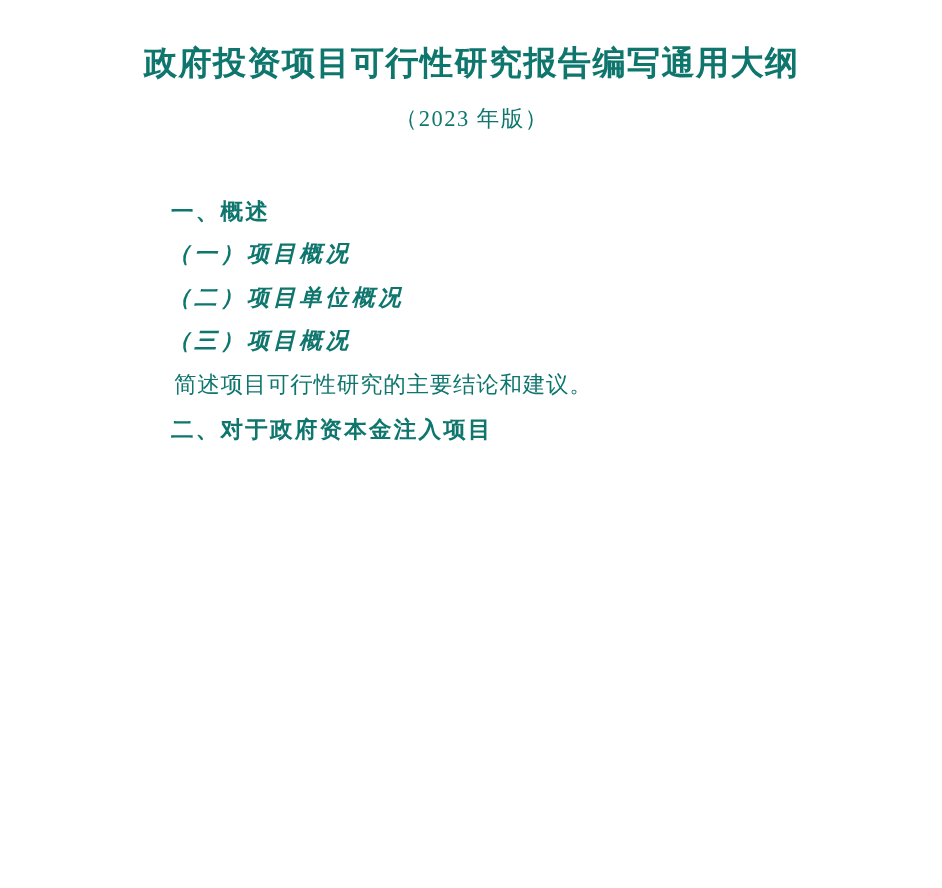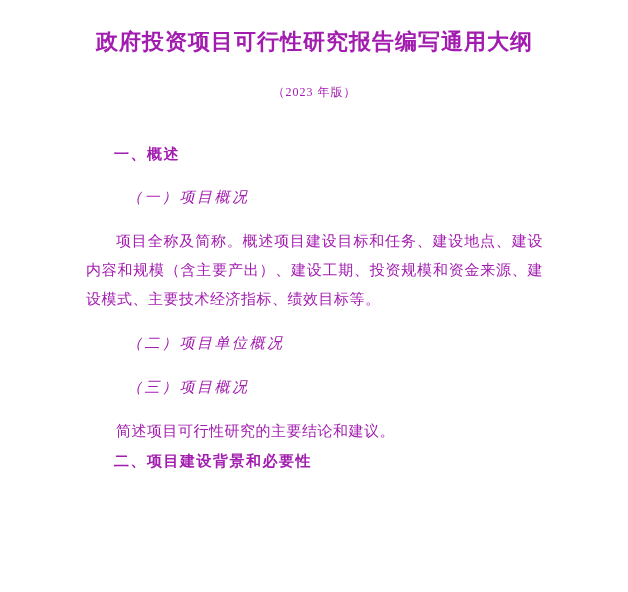--- a/index.html
+++ b/index.html
@@ -6,37 +6,37 @@
     margin: 0;
     padding: 0;
     background: #ffffff;
   }
   .page {
     position: relative;
     width: 628px;
     height: 592px;
     box-sizing: border-box;
     background: #ffffff;
-    color: #a21caf;
+    color: #0f766e;
     padding: 27px 85px 16px 86px;
     overflow: hidden;
     font-family: "Liberation Serif", "DejaVu Serif", serif;
   }
   .doc-title {
     font-family: "Liberation Serif", "DejaVu Serif", serif;
     font-size: 22px;
     font-weight: bold;
     line-height: 30px;
     text-align: center;
     letter-spacing: 1px;
     white-space: nowrap;
   }
   .doc-subtitle {
-    margin-top: 24px;
-    font-size: 12px;
+    margin-top: 12px;
+    font-size: 15px;
     line-height: 22px;
     text-align: center;
     letter-spacing: 1px;
   }
   .doc-body {
     margin-top: 36px;
     font-size: 15px;
     line-height: 29px;
   }
   .h-section {
@@ -44,26 +44,26 @@
     font-size: 15px;
     font-weight: bold;
     letter-spacing: 1.5px;
     text-indent: 28px;
     line-height: 29px;
     margin: 0;
   }
   .h-sub {
     font-family: "Liberation Serif", "DejaVu Serif", serif;
     font-style: italic;
-    font-weight: normal;
+    font-weight: bold;
     font-size: 15px;
     letter-spacing: 2.5px;
     text-indent: 26px;
     line-height: 29px;
-    margin: 15px;
+    margin: 0;
   }
   .para {
     margin: 0;
     text-indent: 30px;
     text-align: justify;
     letter-spacing: 0.5px;
     line-height: 29px;
     font-family: "Liberation Serif", "DejaVu Serif", serif;
   }
 </style>
@@ -74,24 +74,23 @@
 
   <div class="doc-title">政府投资项目可行性研究报告编写通用大纲</div>
 
   <div class="doc-subtitle">（2023 年版）</div>
 
   <div class="doc-body">
 
     <h2 class="h-section">一、概述</h2>
 
     <h3 class="h-sub">（一）项目概况</h3>
-    <p class="para">项目全称及简称。概述项目建设目标和任务、建设地点、建设内容和规模（含主要产出）、建设工期、投资规模和资金来源、建设模式、主要技术经济指标、绩效目标等。</p>
 
     <h3 class="h-sub">（二）项目单位概况</h3>
 
     <h3 class="h-sub">（三）项目概况</h3>
 
     <p class="para">简述项目可行性研究的主要结论和建议。</p>
 
-    <h2 class="h-section">二、项目建设背景和必要性</h2>
+    <h2 class="h-section">二、对于政府资本金注入项目</h2>
 
   </div>
 </div>
 
 </body></html>

